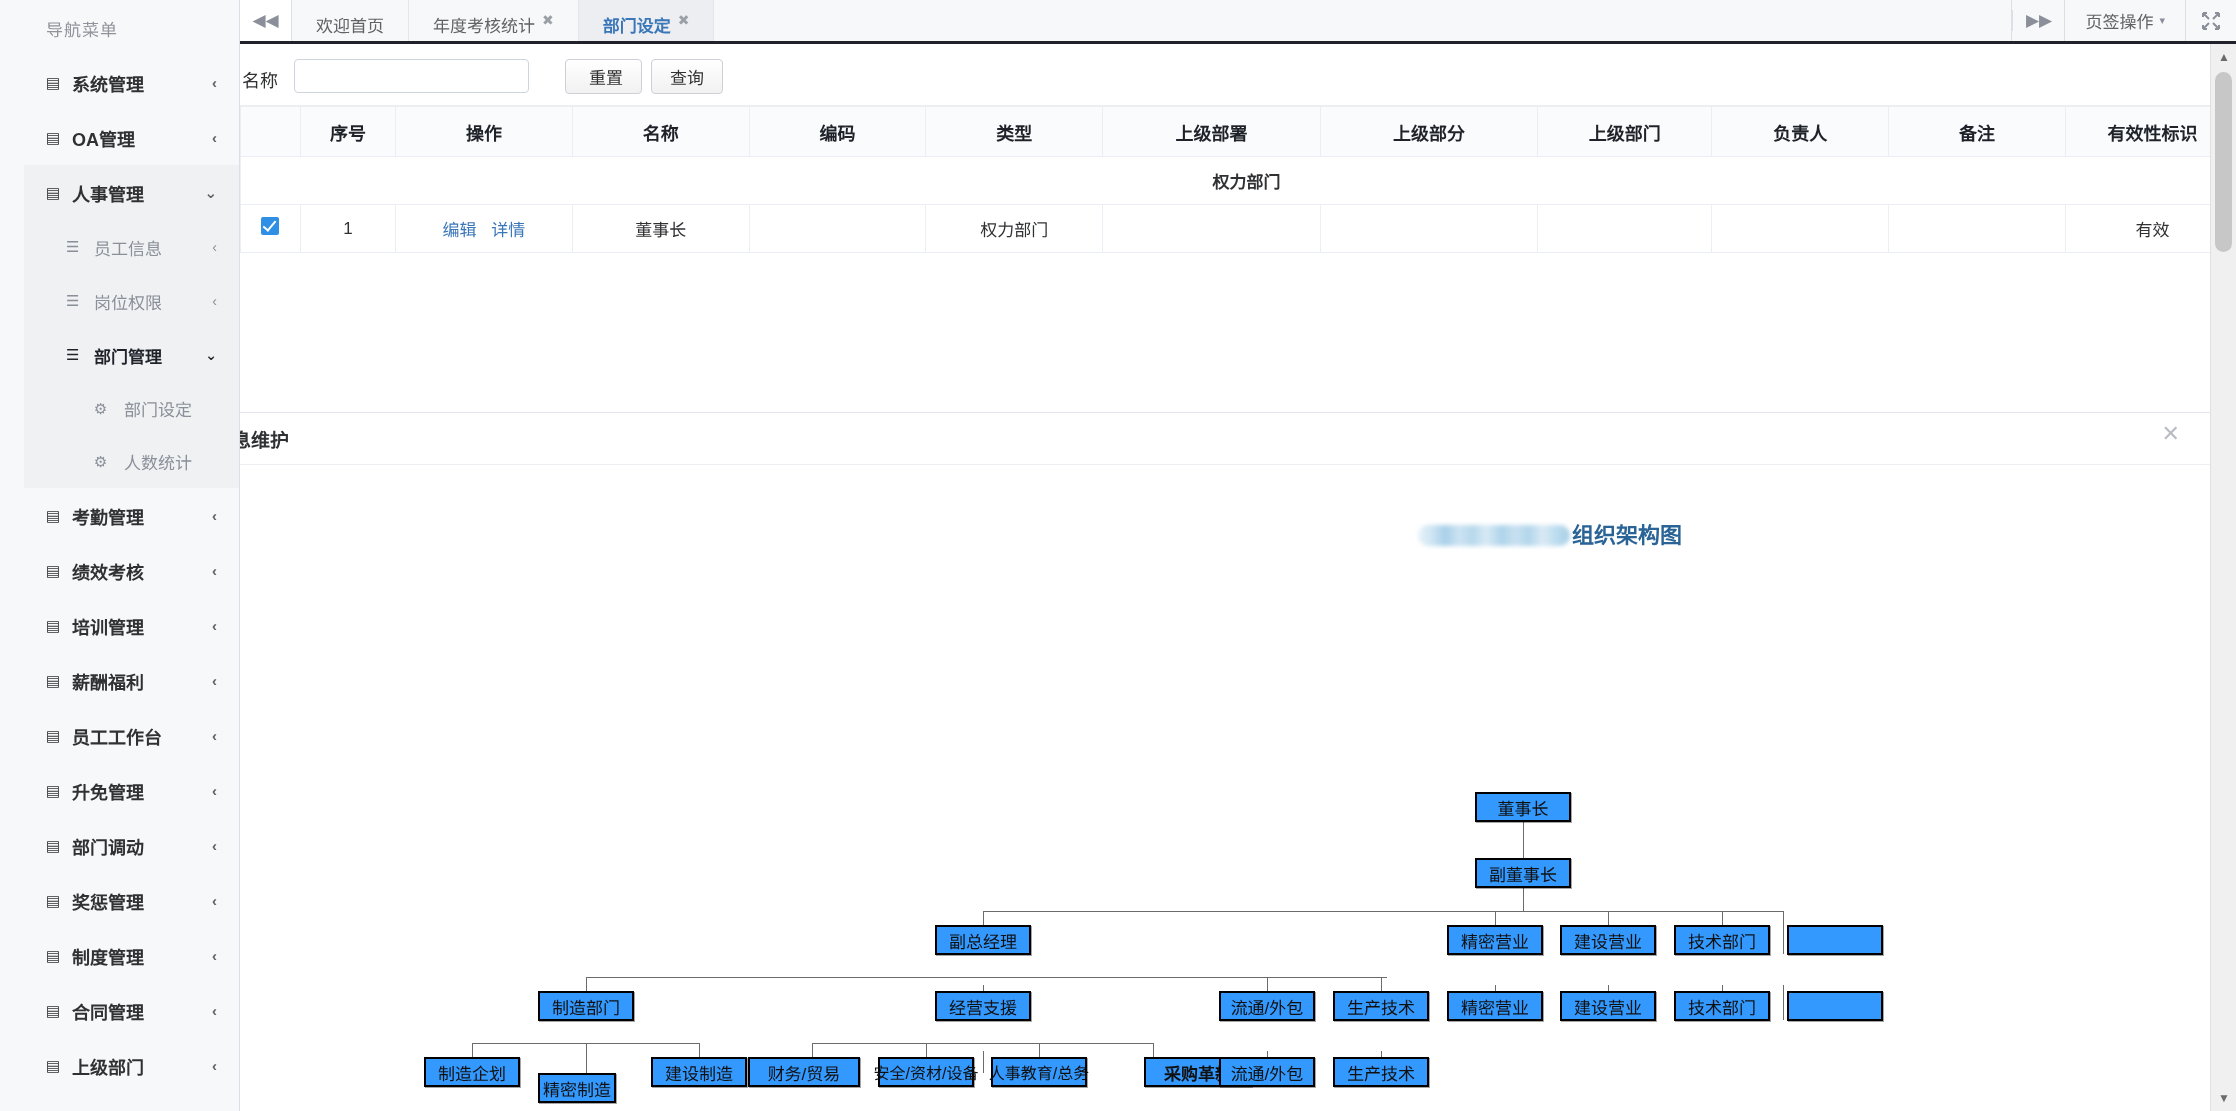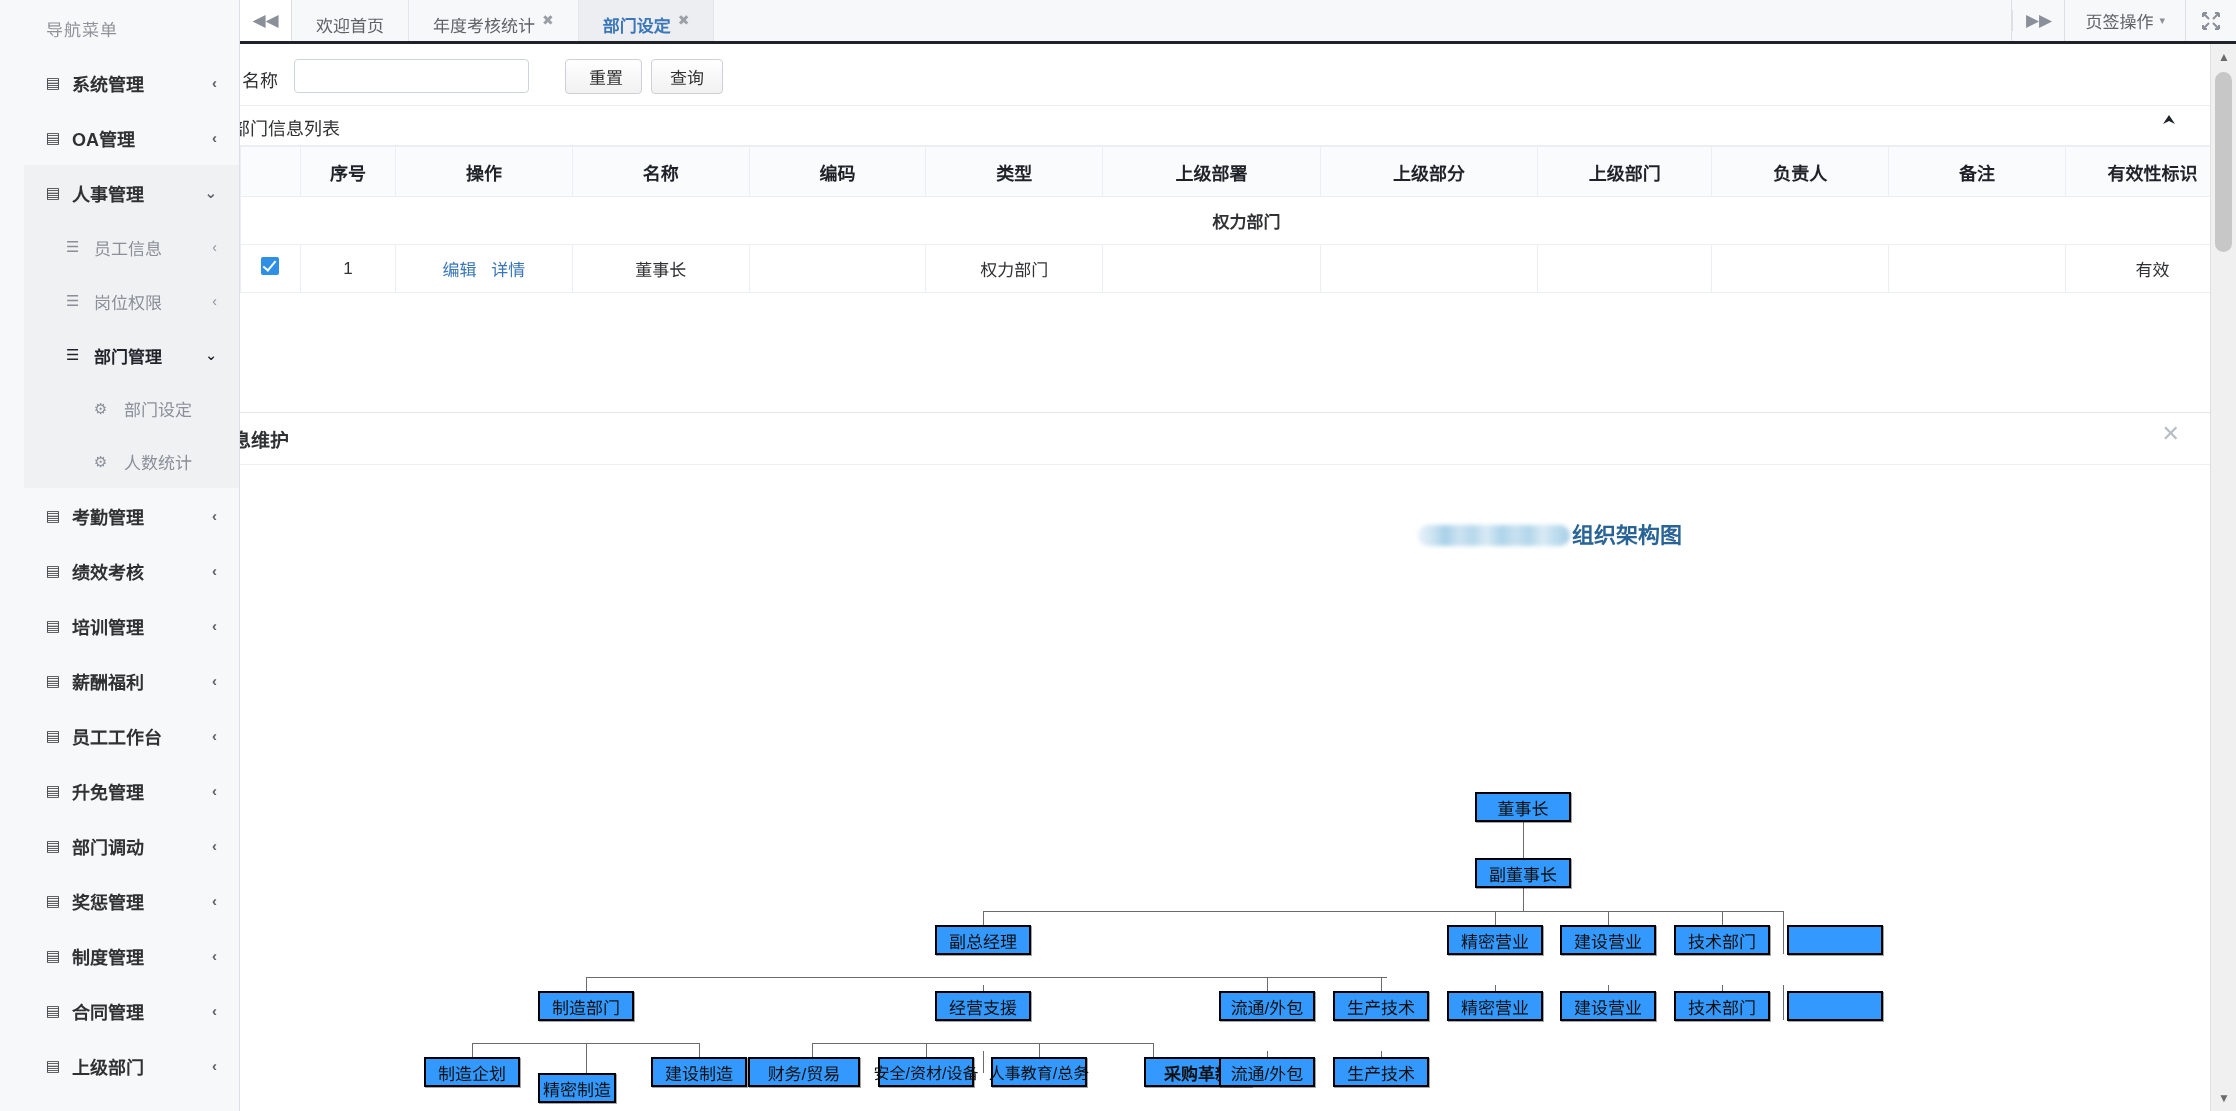--- a/index.html
+++ b/index.html
@@ -378,28 +378,20 @@
       </div>
     </div>
 
     <div class="toolbar">
       <div class="search-label">名称</div>
       <input class="search-input" type="text" value="" placeholder="" style="">
       <div class="btn btn-reset">重置</div>
       <div class="btn btn-query">查询</div>
     </div>
 
-    <div class="list-title">
-      <div class="txt">部门信息列表</div>
-      <div class="collapse-ic">
-        <svg width="18" height="18" viewBox="0 0 18 18" aria-hidden="true">
-          <path d="M9 3 L15 12 L9 9 L3 12 Z" fill="#1f2329"></path>
-        </svg>
-      </div>
-    </div>
 
     <div style="position:relative;overflow:hidden;">
       <table class="grid">
         <colgroup>
           <col style="width:44px">
             <col style="width:70px">
             <col style="width:130px">
             <col style="width:130px">
           <col style="width:130px">
             <col style="width:130px">

